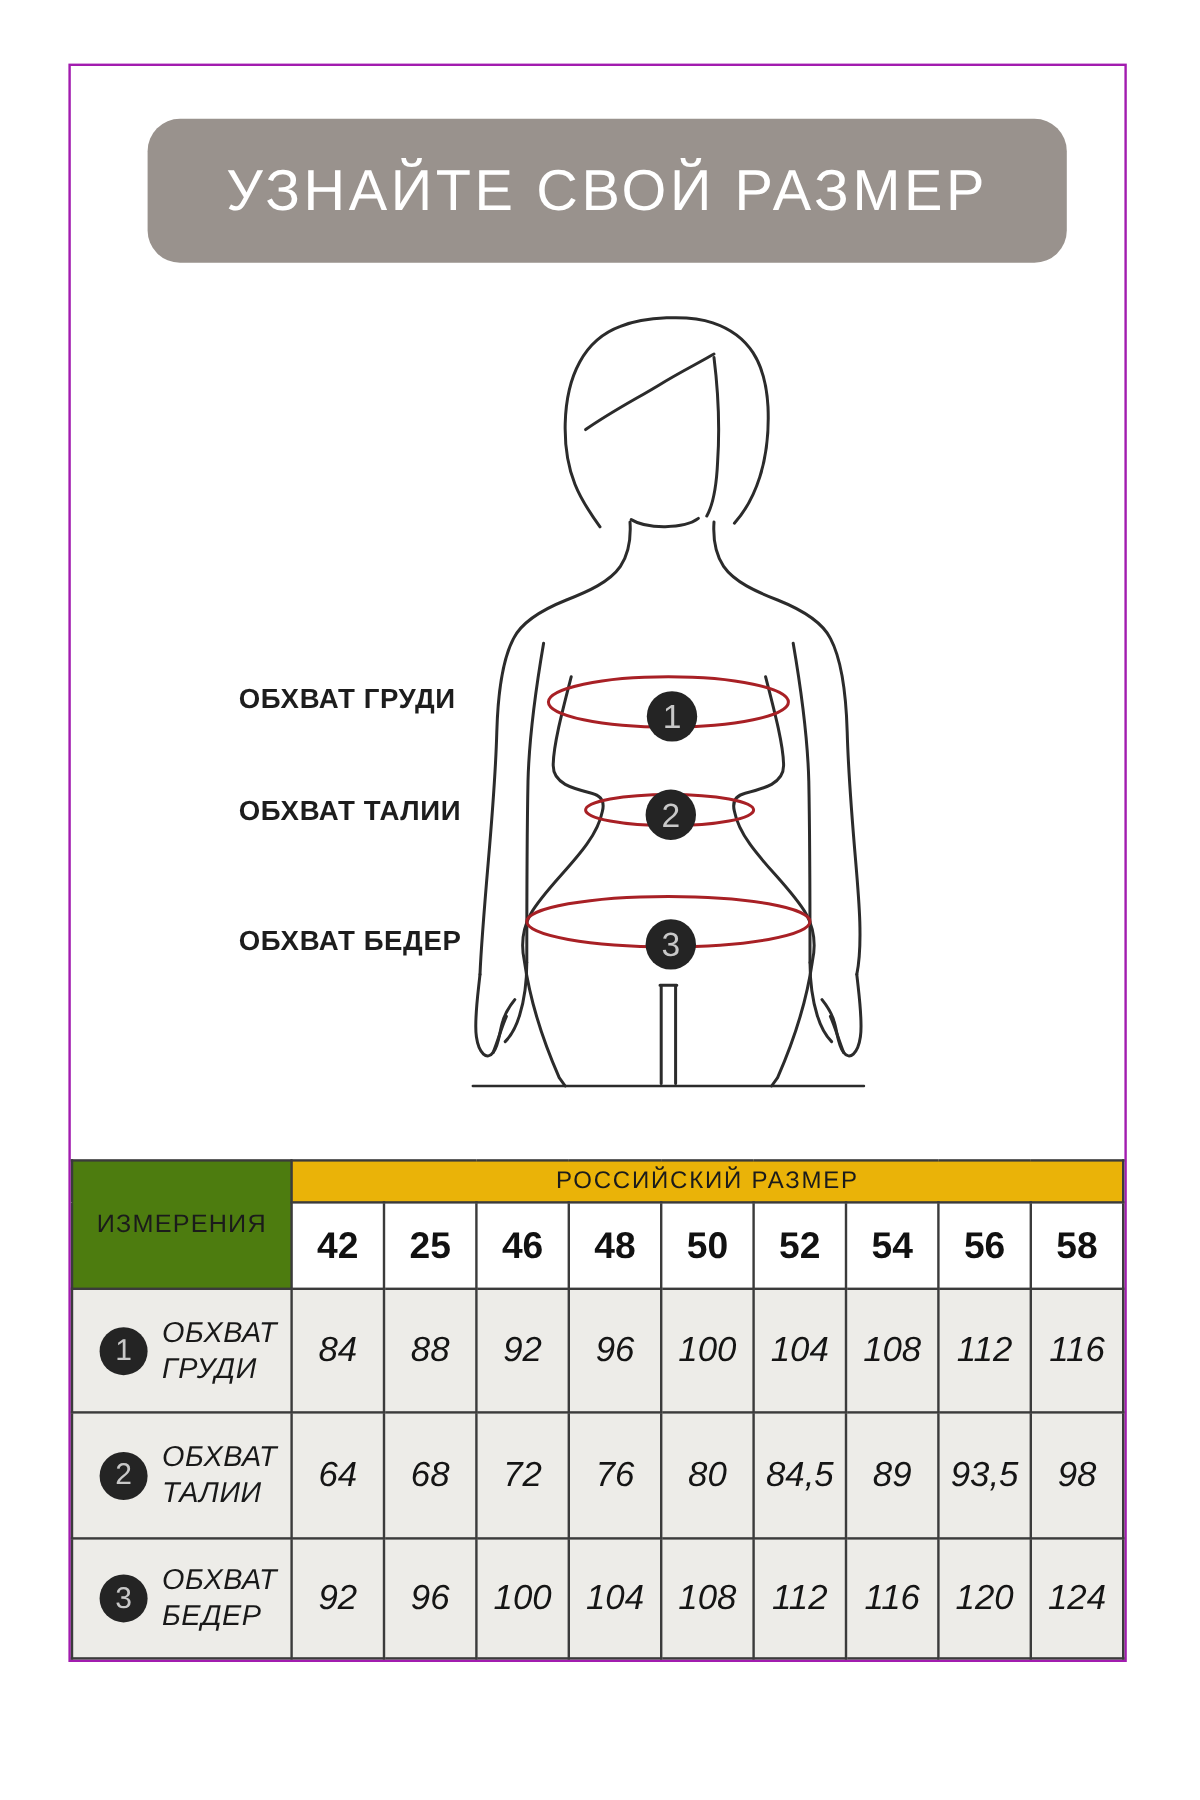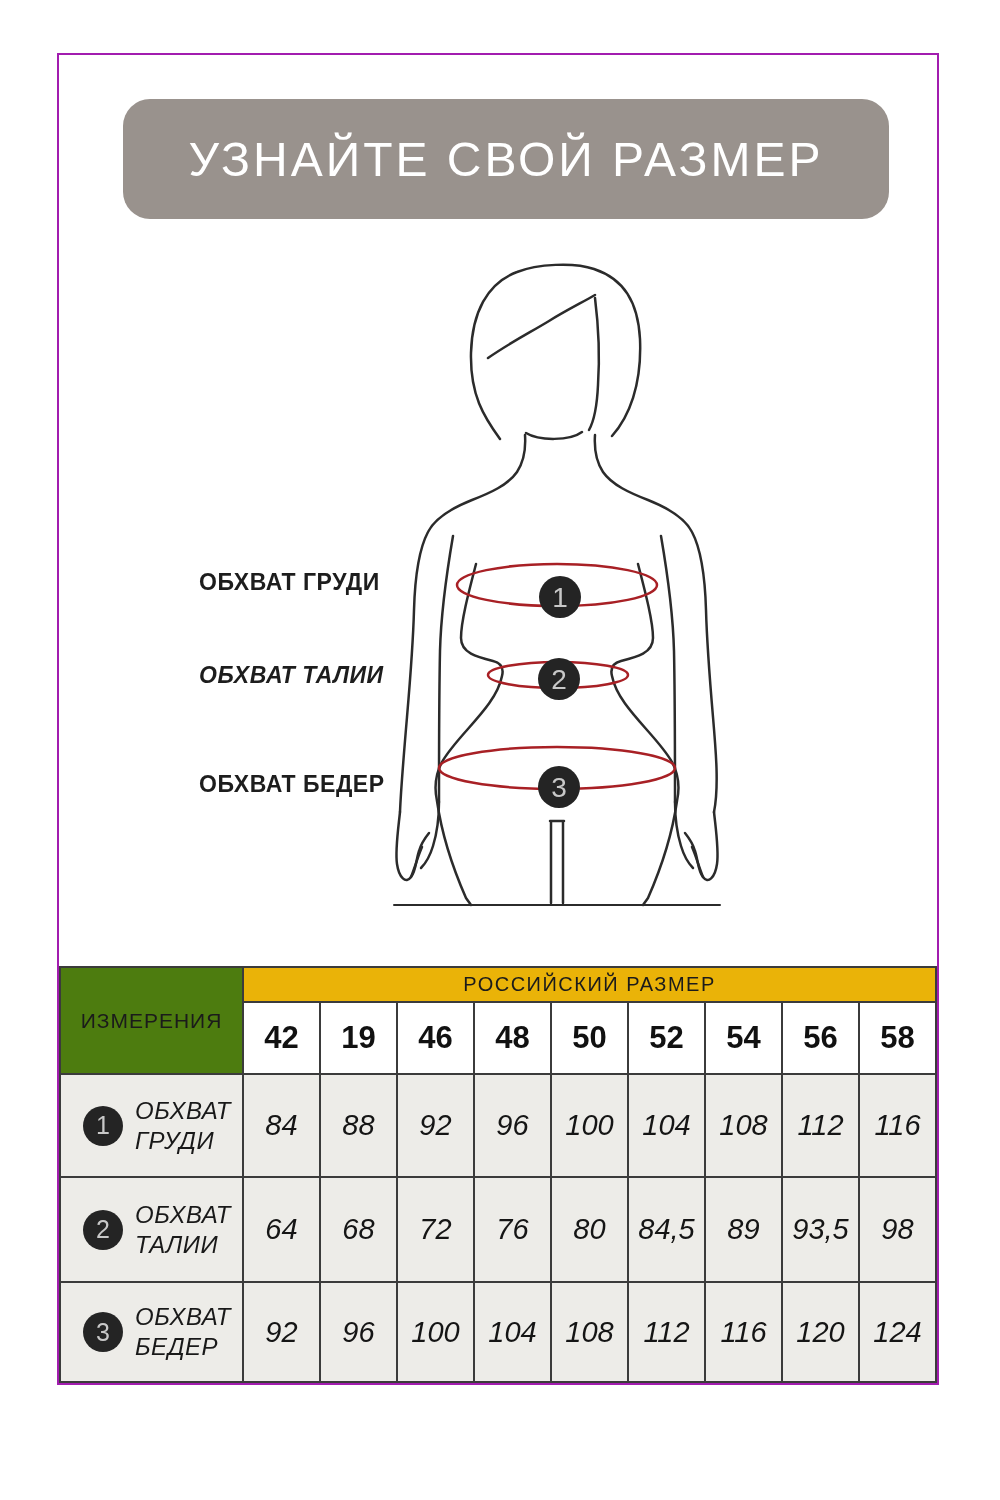--- a/index.html
+++ b/index.html
@@ -20,21 +20,21 @@
   .title-pill span{
     color:#ffffff;font-size:48px;font-weight:400;letter-spacing:3px;white-space:nowrap;
   }
   
   .figure-svg{position:absolute;left:0;top:0;width:882px;height:930px;pointer-events:none;}
   
   .measure-label{
     position:absolute;left:140px;height:32px;line-height:32px;
     font-size:23px;font-weight:700;letter-spacing:0.5px;color:#1d1d1d;white-space:nowrap;
   }
-  .ml-1{top:511px;} .ml-2{top:604px;font-style:italic;} .ml-3{top:713px;}
+  .ml-1{top:511px;} .ml-2{top:604px;} .ml-3{top:713px;}
   
   table.size-table{
     position:absolute;left:0;bottom:0;width:100%;
     border-collapse:collapse;table-layout:fixed;
   }
   table.size-table td{
     border:2px solid #3b3b3b;box-sizing:border-box;
     text-align:center;vertical-align:middle;padding:0;
   }
   col.c-head{width:183px;}
@@ -138,21 +138,21 @@
           <col>
           <col>
       </colgroup>
       <tbody>
         <tr class="r-group">
           <td class="corner-cell" rowspan="2">ИЗМЕРЕНИЯ</td>
           <td class="group-cell" colspan="9">РОССИЙСКИЙ РАЗМЕР</td>
         </tr>
         <tr class="r-sizes">
           <td>42</td>
-          <td>19</td>
+          <td>25</td>
           <td>46</td>
           <td>48</td>
           <td>50</td>
           <td>52</td>
           <td>54</td>
           <td>56</td>
           <td>58</td>
         </tr>
 
         <tr class="r-data rd1">

